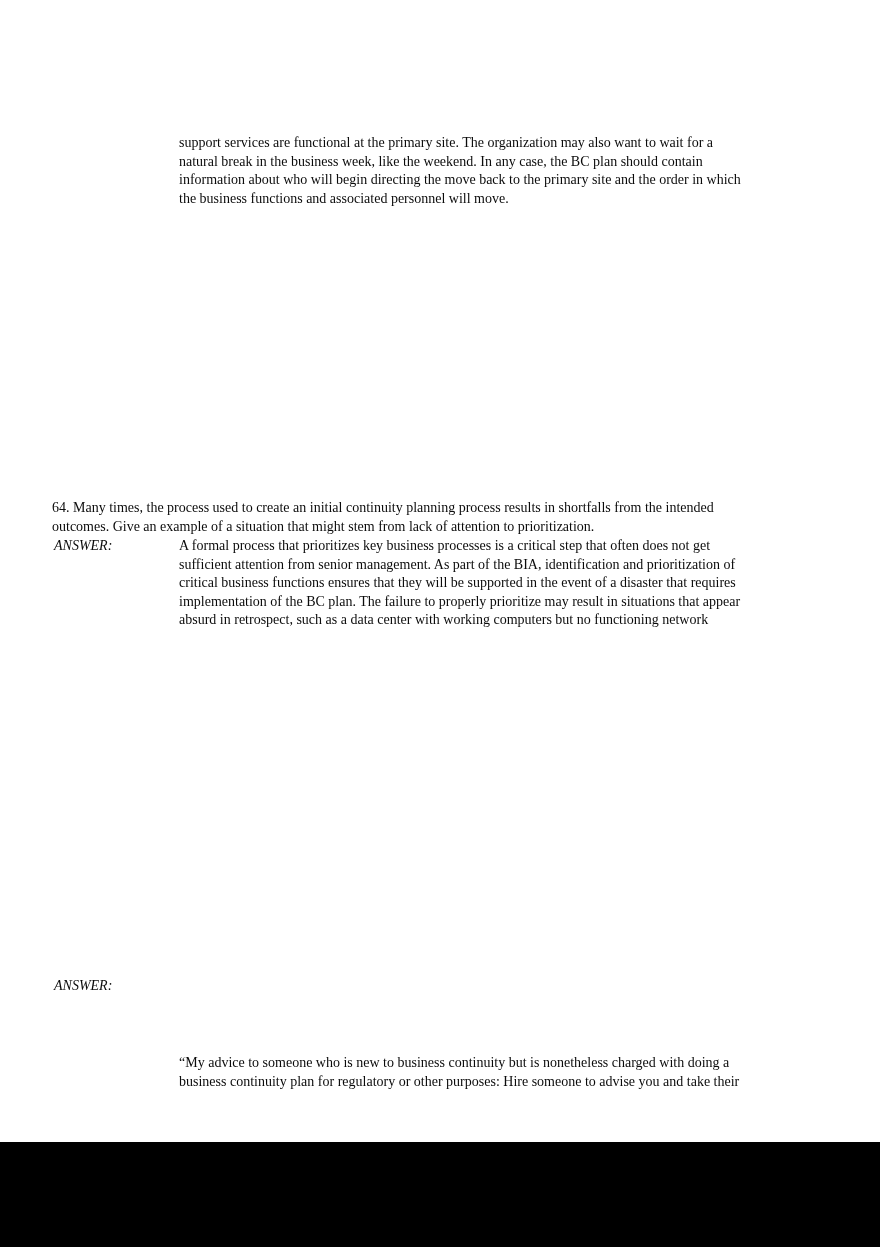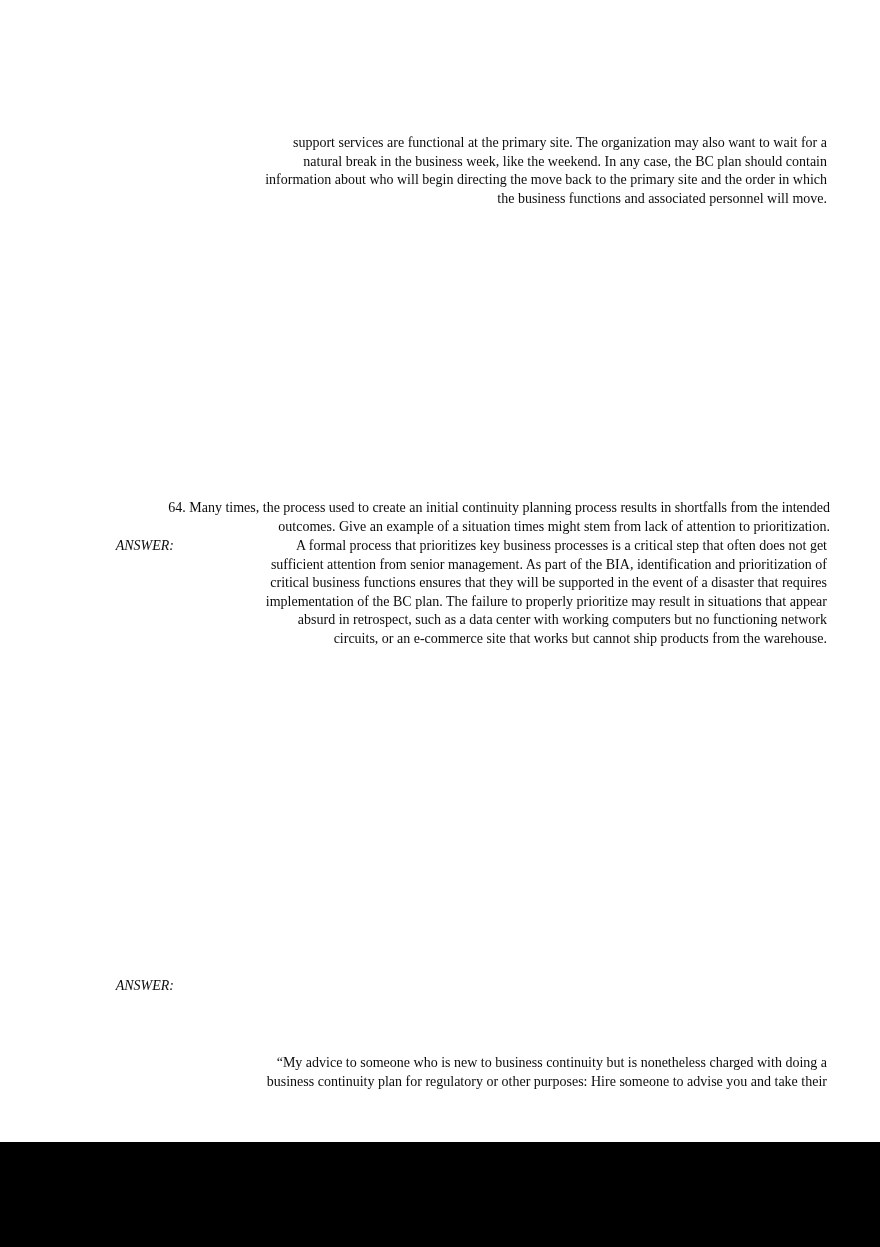--- a/index.html
+++ b/index.html
@@ -12,21 +12,20 @@
   }
   .page {
     position: relative;
     width: 880px;
     height: 1247px;
     background: #ffffff;
     font-family: "Liberation Serif", serif;
     font-size: 14px;
     line-height: 18.6px;
     color: #0b0b0b;
-    text-align: right;
   }
   .abs { position: absolute; }
   .indent-block {
     left: 179px;
     width: 648px;
   }
   .question-block {
     left: 52px;
     width: 778px;
   }
@@ -54,31 +53,30 @@
 
   <div class="abs indent-block" style="top:134px;">
     <div class="text-line">support services are functional at the primary site. The organization may also want to wait for a</div>
     <div class="text-line">natural break in the business week, like the weekend. In any case, the BC plan should contain</div>
     <div class="text-line">information about who will begin directing the move back to the primary site and the order in which</div>
     <div class="text-line">the business functions and associated personnel will move.</div>
   </div>
 
   <div class="abs question-block" style="top:499px;">
     <div class="text-line">64. Many times, the process used to create an initial continuity planning process results in shortfalls from the intended</div>
-    <div class="text-line">outcomes. Give an example of a situation times might stem from lack of attention to prioritization.</div>
+    <div class="text-line">outcomes. Give an example of a situation that might stem from lack of attention to prioritization.</div>
   </div>
 
   <div class="abs answer-label" style="top:537px;">ANSWER:</div>
   <div class="abs indent-block" style="top:537px;">
     <div class="text-line">A formal process that prioritizes key business processes is a critical step that often does not get</div>
     <div class="text-line">sufficient attention from senior management. As part of the BIA, identification and prioritization of</div>
     <div class="text-line">critical business functions ensures that they will be supported in the event of a disaster that requires</div>
     <div class="text-line">implementation of the BC plan. The failure to properly prioritize may result in situations that appear</div>
     <div class="text-line">absurd in retrospect, such as a data center with working computers but no functioning network</div>
-    <div class="text-line">circuits, or an e-commerce site that works but cannot ship products from the warehouse.</div>
   </div>
 
 
   <div class="abs answer-label" style="top:977px;">ANSWER:</div>
 
   <div class="abs indent-block" style="top:1054px;">
     <div class="text-line">“My advice to someone who is new to business continuity but is nonetheless charged with doing a</div>
     <div class="text-line">business continuity plan for regulatory or other purposes: Hire someone to advise you and take their</div>
   </div>
 

